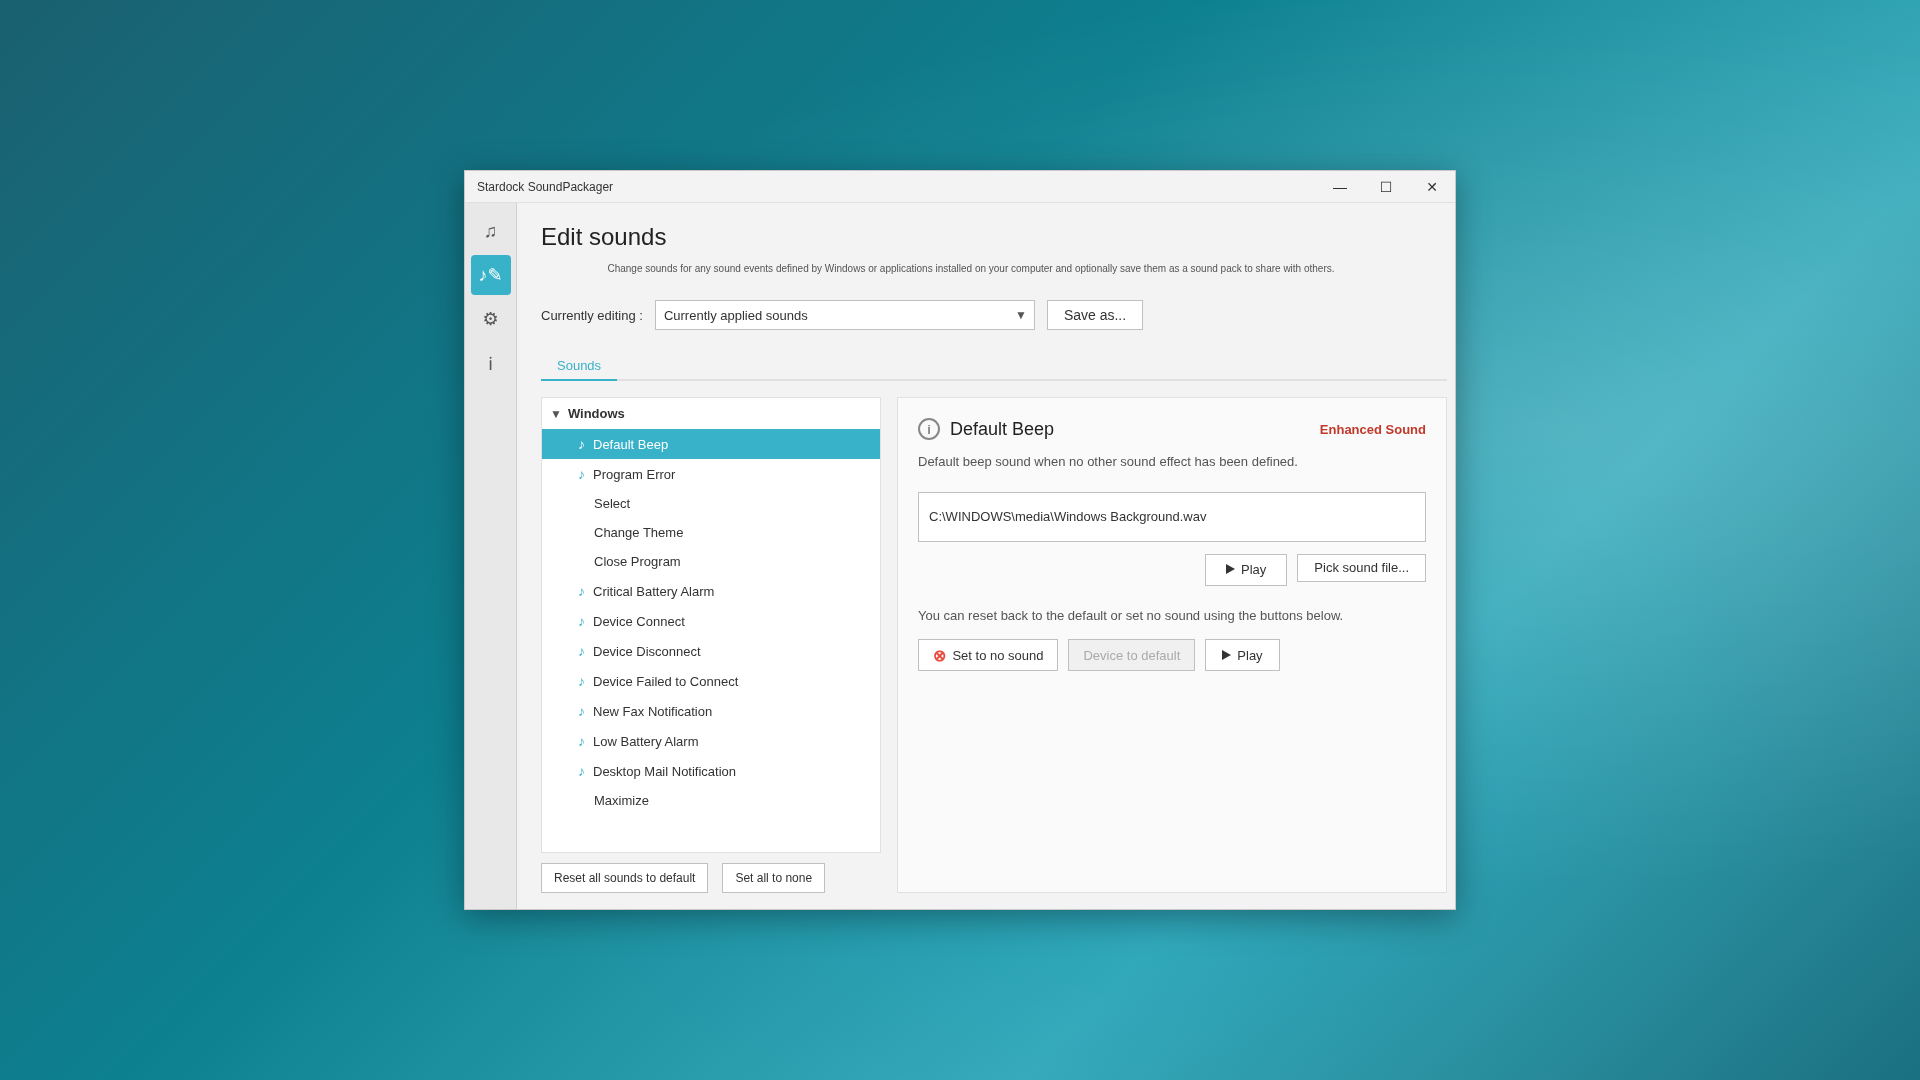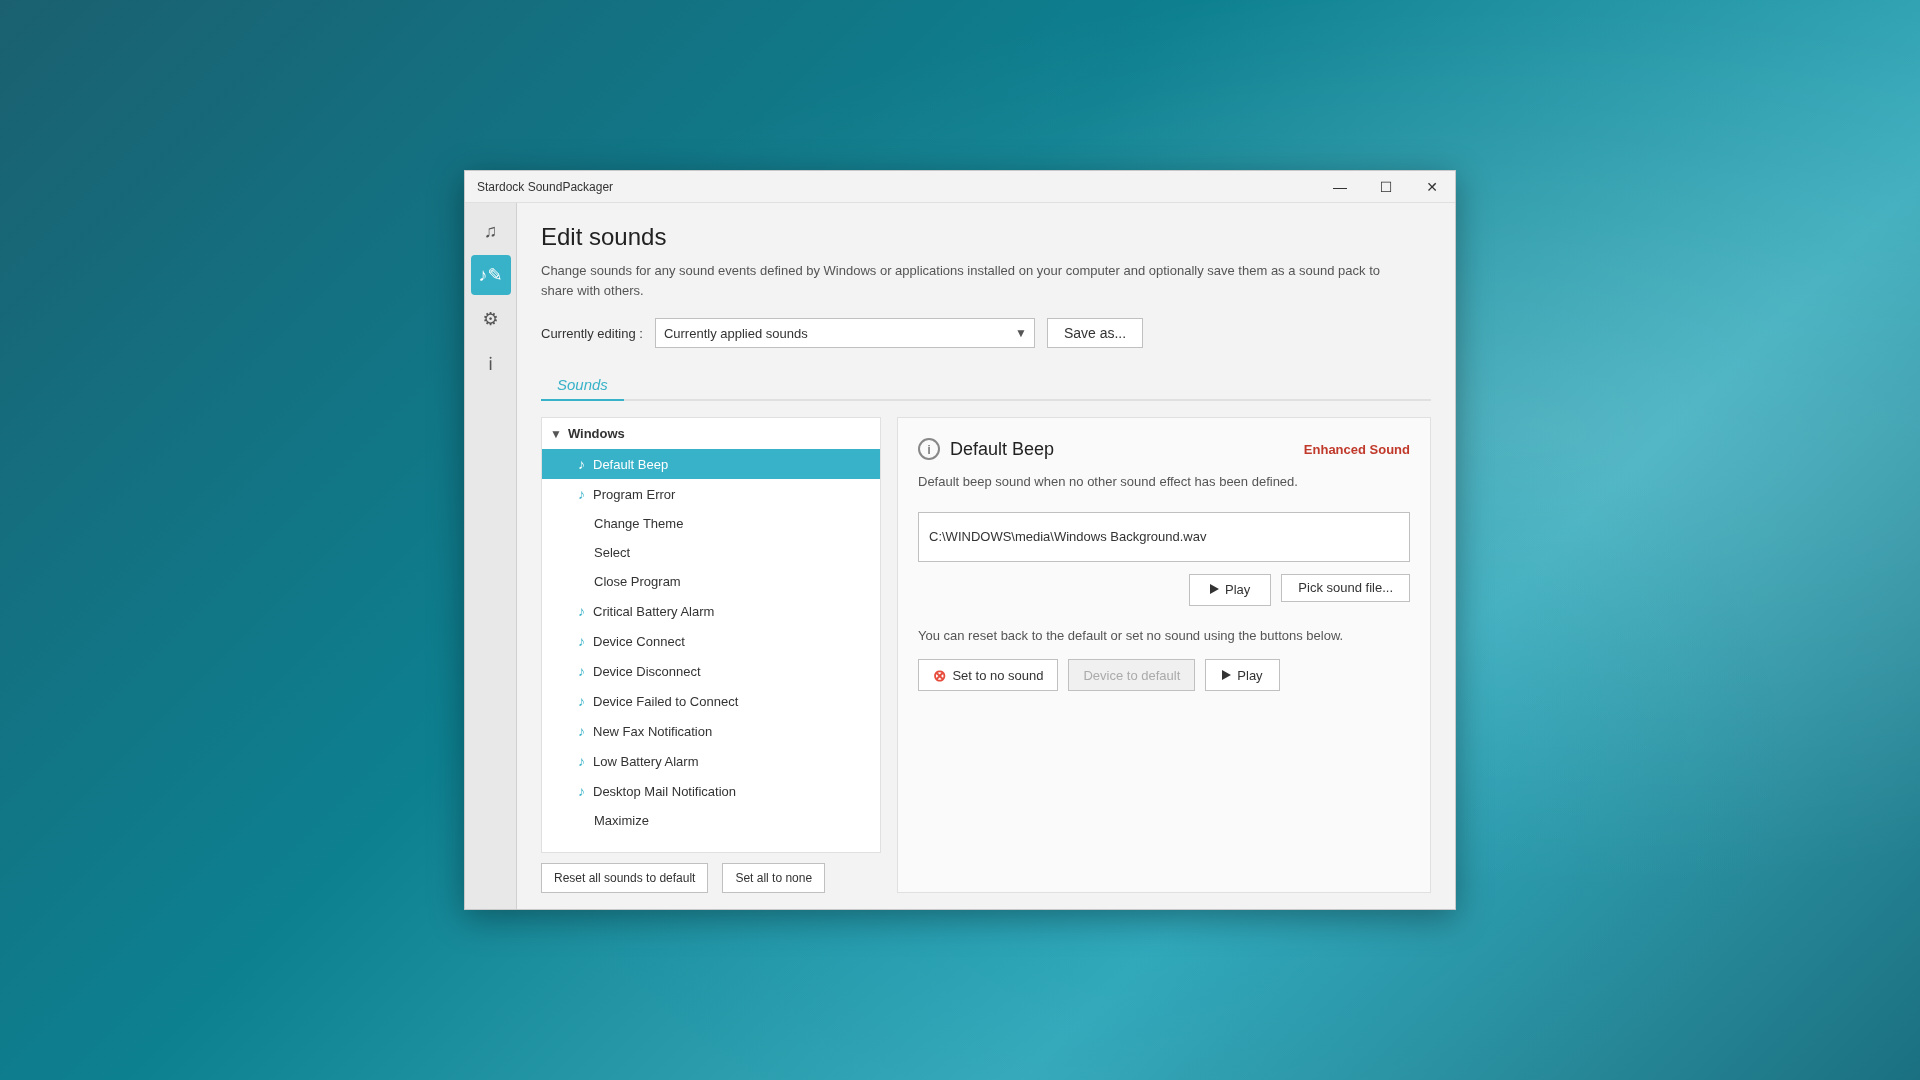--- a/index.html
+++ b/index.html
@@ -95,35 +95,36 @@
     .sidebar-icon.active {
       background: #38b2c8;
       color: white;
     }
 
     
     .content-area {
       flex: 1;
       display: flex;
       flex-direction: column;
-      padding: 20px 24px 16px 24px;
+      padding: 20px 8px 16px 24px;
       overflow: hidden;
     }
     .page-title {
       font-size: 24px;
       font-weight: 300;
       color: #222;
       margin-bottom: 10px;
     }
     .page-desc {
-      font-size: 13px;
+      font-size: 10px;
       color: #555;
       line-height: 1.5;
-      margin-bottom: 18px;
+      margin-bottom: 24px;
       max-width: 860px;
+      text-align: center;
     }
     
     .editing-row {
       display: flex;
       align-items: center;
       margin-bottom: 22px;
       gap: 12px;
     }
     .editing-label {
       font-size: 13px;
@@ -166,26 +167,25 @@
     }
 
     
     .tabs-row {
       display: flex;
       border-bottom: 2px solid #e0e0e0;
       margin-bottom: 16px;
     }
     .tab {
       padding: 6px 16px;
-      font-size: 15px;
+      font-size: 13px;
       cursor: pointer;
       color: #666;
       border-bottom: 2px solid transparent;
       margin-bottom: -2px;
-      font-style: italic;
     }
     .tab.active {
       color: #38b2c8;
       border-bottom: 2px solid #38b2c8;
     }
 
     
     .main-split {
       display: flex;
       flex: 1;
@@ -478,25 +478,25 @@
               <span class="sound-icon">♪</span>
               <span>Default Beep</span>
             </div>
 
             <div class="sound-item sound-item-indent">
               <span class="sound-icon">♪</span>
               <span>Program Error</span>
             </div>
 
             <div class="sound-item sound-item-indent2">
+              <span>Select</span>
+            </div>
+
+            <div class="sound-item sound-item-indent2">
               <span>Change Theme</span>
-            </div>
-
-            <div class="sound-item sound-item-indent2">
-              <span>Select</span>
             </div>
 
             <div class="sound-item sound-item-indent2">
               <span>Close Program</span>
             </div>
 
             <div class="sound-item sound-item-indent">
               <span class="sound-icon">♪</span>
               <span>Critical Battery Alarm</span>
             </div>

